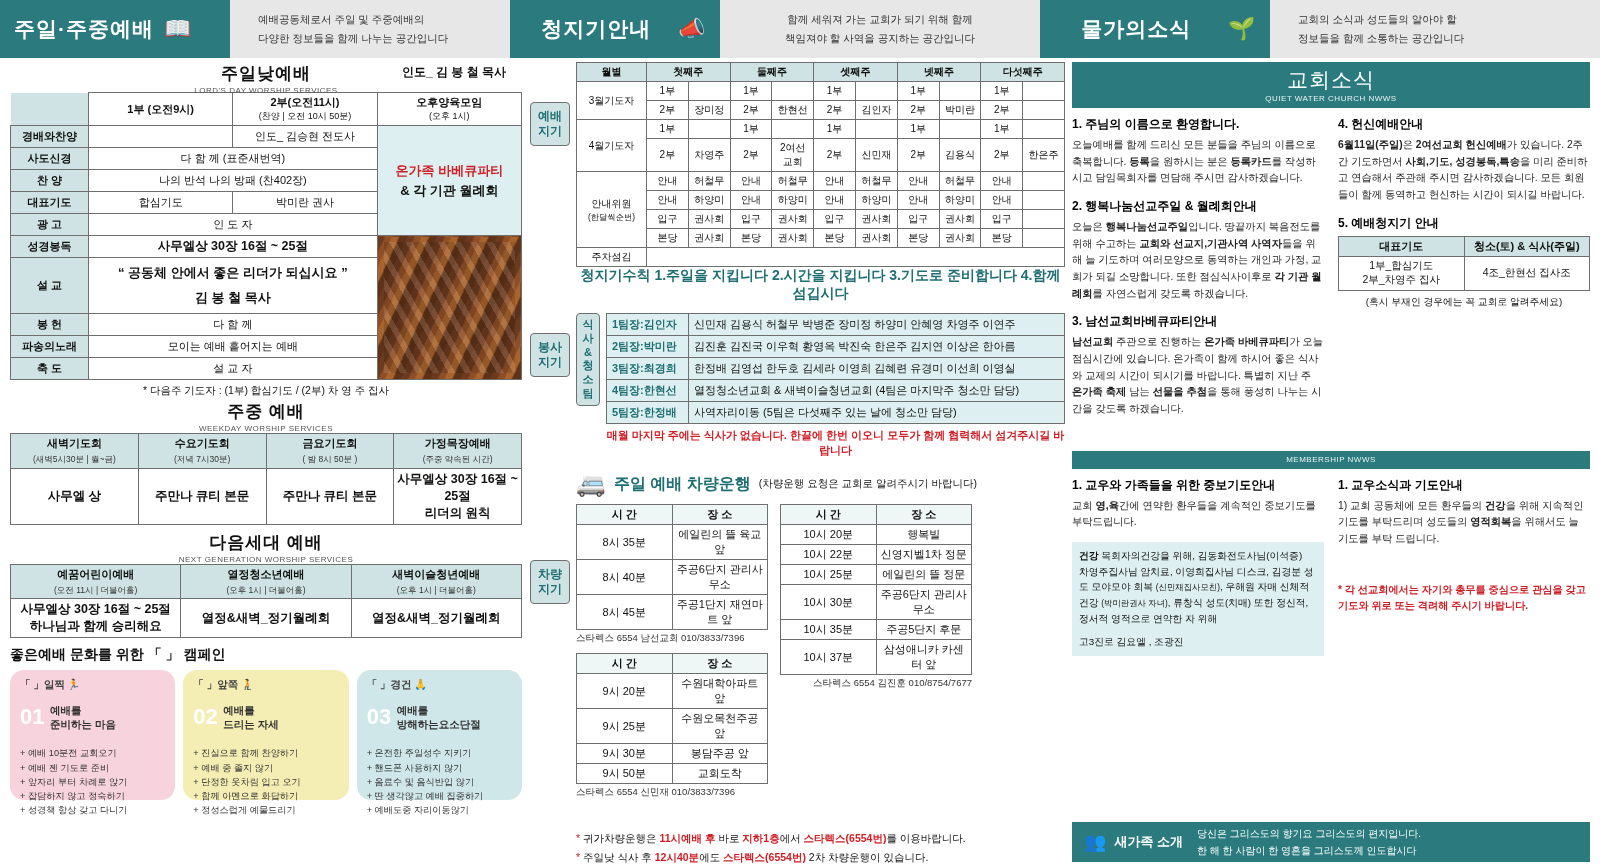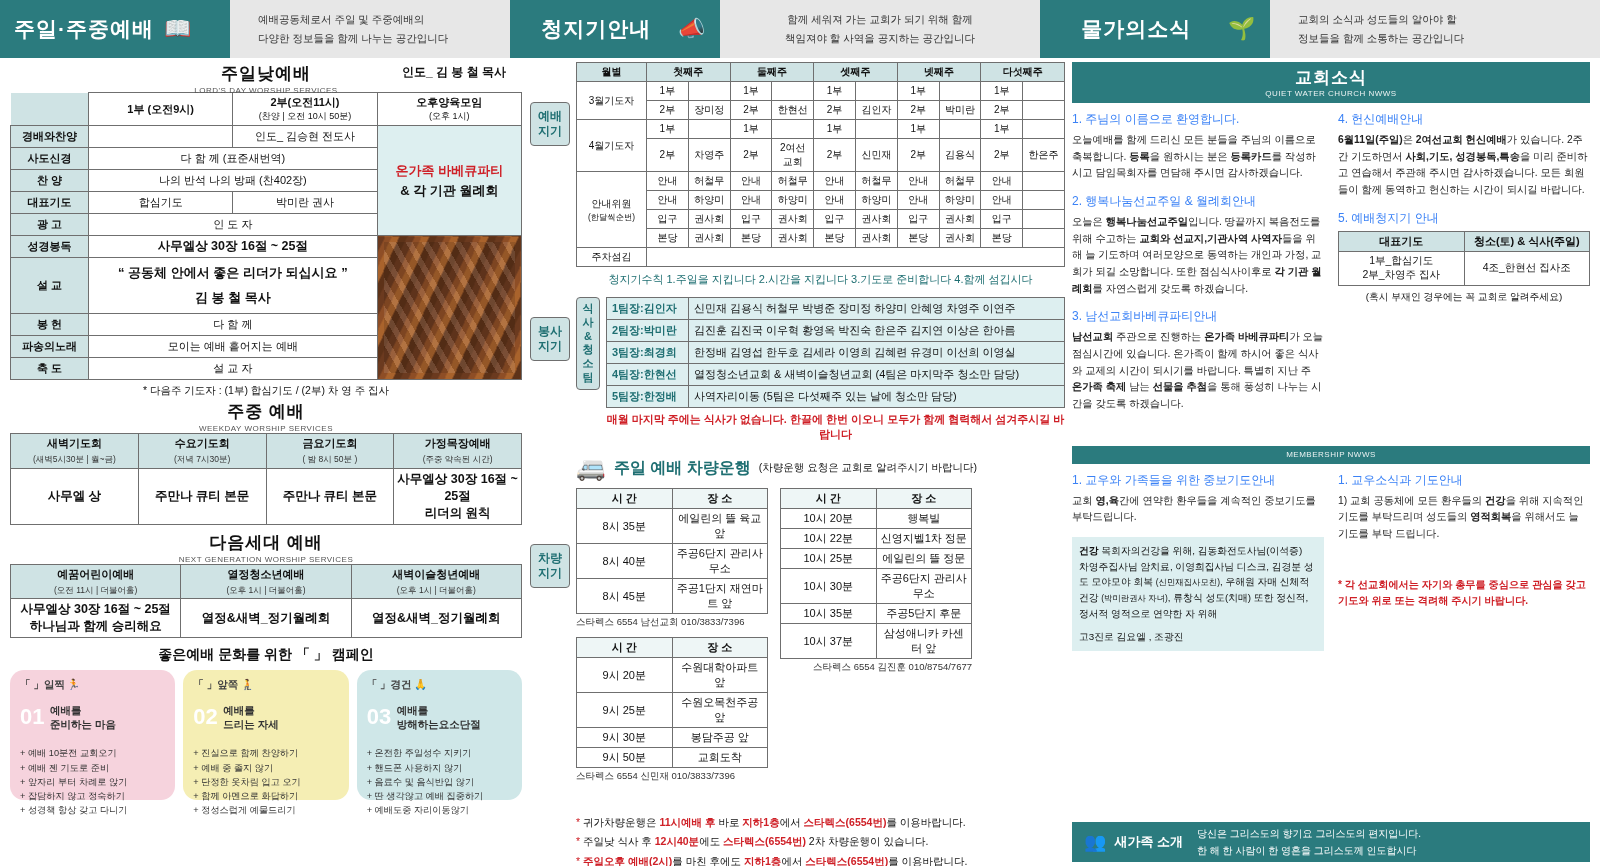--- a/index.html
+++ b/index.html
@@ -43,61 +43,61 @@
   .sermon { font-size:13px; font-weight:bold; line-height:1.9; }
   .note { text-align:center; font-size:10.5px; margin:4px 0 2px; }
 
   #t-week, #t-next { width:100%; table-layout:fixed; }
   #t-week td { height:20px; }
   .hdcell { background:#cfe3e4; font-weight:bold; font-size:11px; line-height:1.35; }
   .hdcell small { font-weight:normal; font-size:8.5px; color:#333; }
   .big { font-size:12.5px; font-weight:bold; }
 
   
-  .camp-ttl { text-align:center; font-size:14px; font-weight:bold; margin:8px 0 6px; }
+  .camp-ttl { font-size:14px; font-weight:bold; margin:8px 0 6px; }
   .cards { display:flex; gap:8px; }
   .card { flex:1; border-radius:14px; padding:8px 10px 10px; height:130px; position:relative; }
   .c1 { background:#f6d3dd; }
   .c2 { background:#f5eeb4; }
   .c3 { background:#cfe7e8; }
   .card .tag { font-size:10.5px; font-weight:bold; color:#444; }
   .card .num { font-size:22px; font-weight:bold; color:#fff; position:absolute; left:10px; top:34px; }
   .card .sub { position:absolute; left:40px; top:34px; font-size:10.5px; font-weight:bold; color:#333; line-height:1.25; }
   .card ul { margin:54px 0 0 0; padding:0; list-style:none; font-size:9.2px; line-height:1.55; color:#333; }
 
   
   .colM { position:absolute; left:530px; top:62px; width:535px; }
   .sidetab { width:40px; background:#cfe3e4; border:1px solid #6f6f6f; border-radius:4px;
              font-size:12px; font-weight:bold; text-align:center; color:#1f6f72; padding:6px 2px; line-height:1.25; }
   .row { display:flex; gap:6px; align-items:flex-start; }
   #t-month { width:100%; table-layout:fixed; }
   #t-month td, #t-month th { font-size:10px; height:17px; }
   #t-month .mh { background:#cfe3e4; font-weight:bold; }
-  .rule { font-size:11px; font-weight:normal; color:#1f6f72; margin-top:5px; }
+  .rule { font-size:14px; font-weight:bold; color:#1f6f72; }
   #t-team { width:100%; }
   #t-team td { text-align:left; padding:3px 5px; font-size:11px; height:22px; background:#ddeff0; }
   #t-team td.k { width:82px; font-weight:bold; color:#1f6f72; }
   .teamnote { color:#cf2027; font-size:11px; font-weight:bold; margin-top:4px; text-align:center; }
   .carttl { font-size:16px; font-weight:bold; color:#1f6f72; }
   .cart-tables { display:flex; gap:12px; }
   .ct { width:192px; table-layout:fixed; }
   .ct th { background:#eef6f6; font-weight:bold; height:19px; }
   .ct td { height:18px; }
   .ctnote { font-size:9.5px; color:#333; margin:2px 0 8px; }
   .stars { font-size:10.5px; line-height:1.85; }
   .stars b { color:#cf2027; }
 
   
   .colR { position:absolute; left:1072px; top:62px; width:518px; }
   .rban { background:#2b7b7e; color:#fff; text-align:center; padding:4px 0 5px; }
-  .rban .t { font-size:17px; font-weight:bold; letter-spacing:1px; }
+  .rban .t { font-size:21px; font-weight:normal; letter-spacing:1px; }
   .rban .s { font-size:8px; letter-spacing:.5px; opacity:.9; }
   .rcols { display:flex; gap:14px; margin-top:8px; }
   .rcol { flex:1; }
-  .rh { font-size:12px; font-weight:normal; color:#3b82f6; margin:0 0 4px; }
+  .rh { font-size:12px; font-weight:bold; color:#000000; margin:0 0 4px; }
   .rp { font-size:10.3px; line-height:1.62; color:#222; margin:0 0 11px; }
   #t-duty { width:100%; table-layout:fixed; }
   #t-duty th { background:#cfe3e4; font-weight:bold; height:19px; font-size:11px; }
   #t-duty td { height:18px; font-size:10.5px; }
   .small-note { font-size:9.8px; text-align:center; margin-top:5px; }
   .hl { background:#ddeff0; padding:6px 7px; font-size:9.8px; line-height:1.6; }
   .redbox { color:#cf2027; font-size:10.2px; font-weight:bold; line-height:1.55; }
   .newfam { position:absolute; left:1072px; top:822px; width:518px; height:40px; background:#2b7b7e; color:#fff;
             display:flex; align-items:center; padding:0 12px; }
   .newfam .l { font-size:13px; font-weight:bold; margin-right:14px; }

